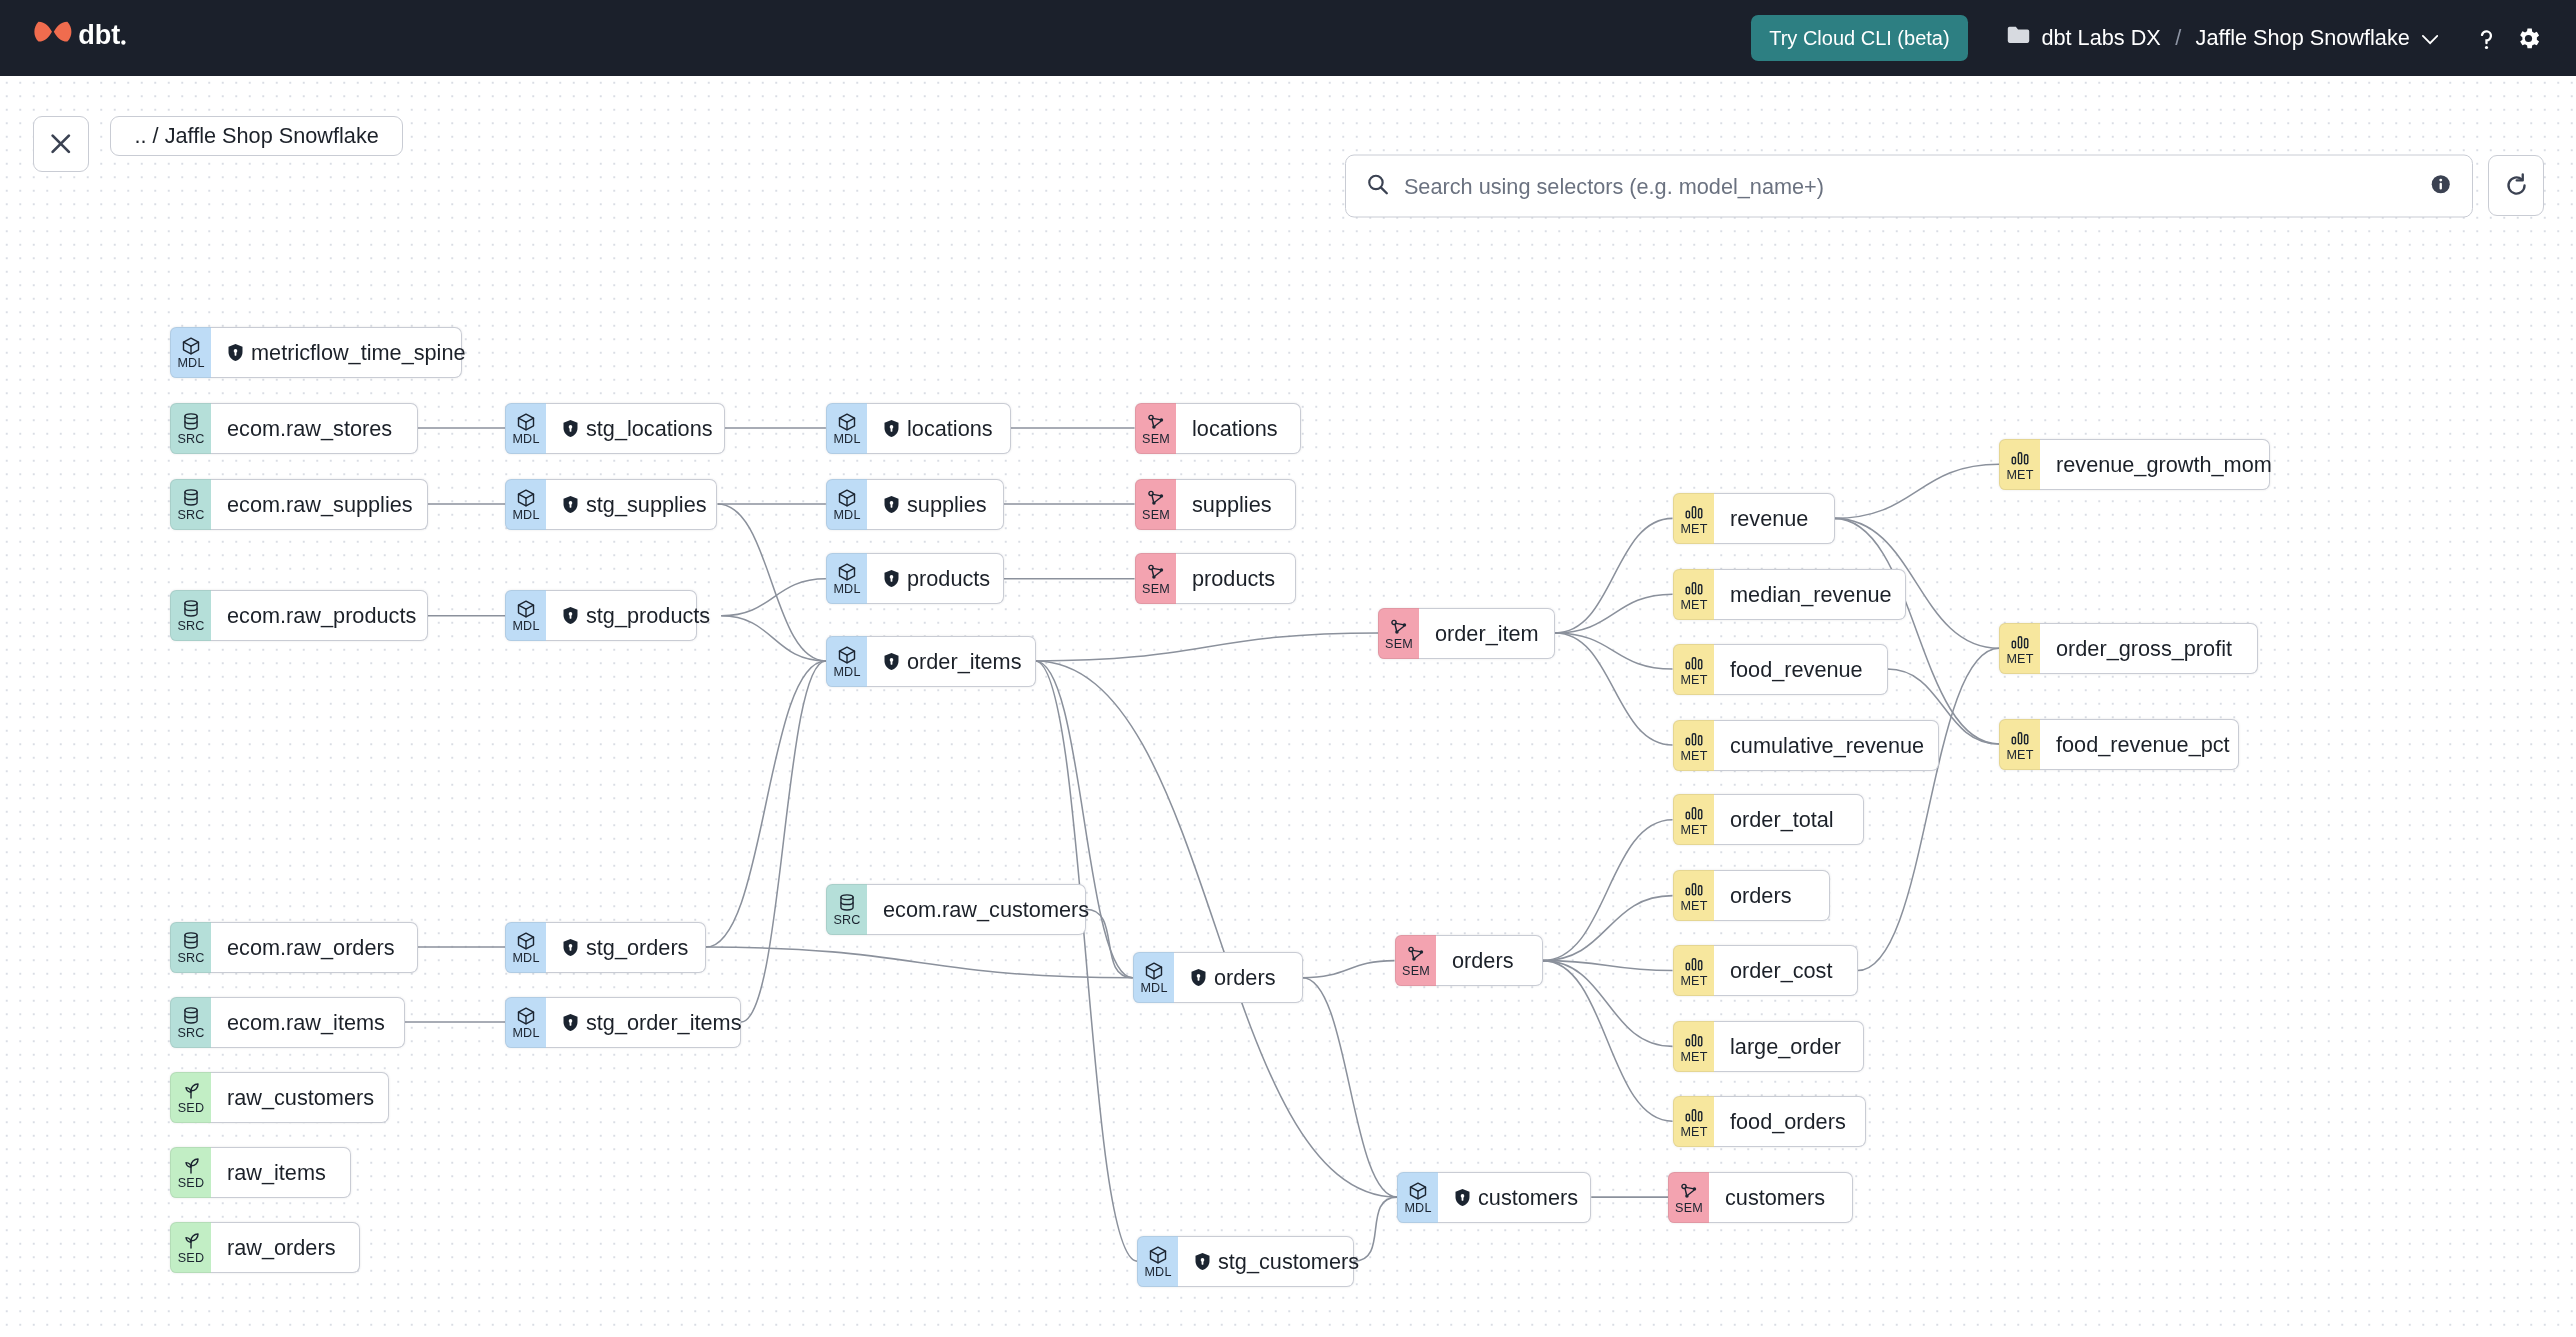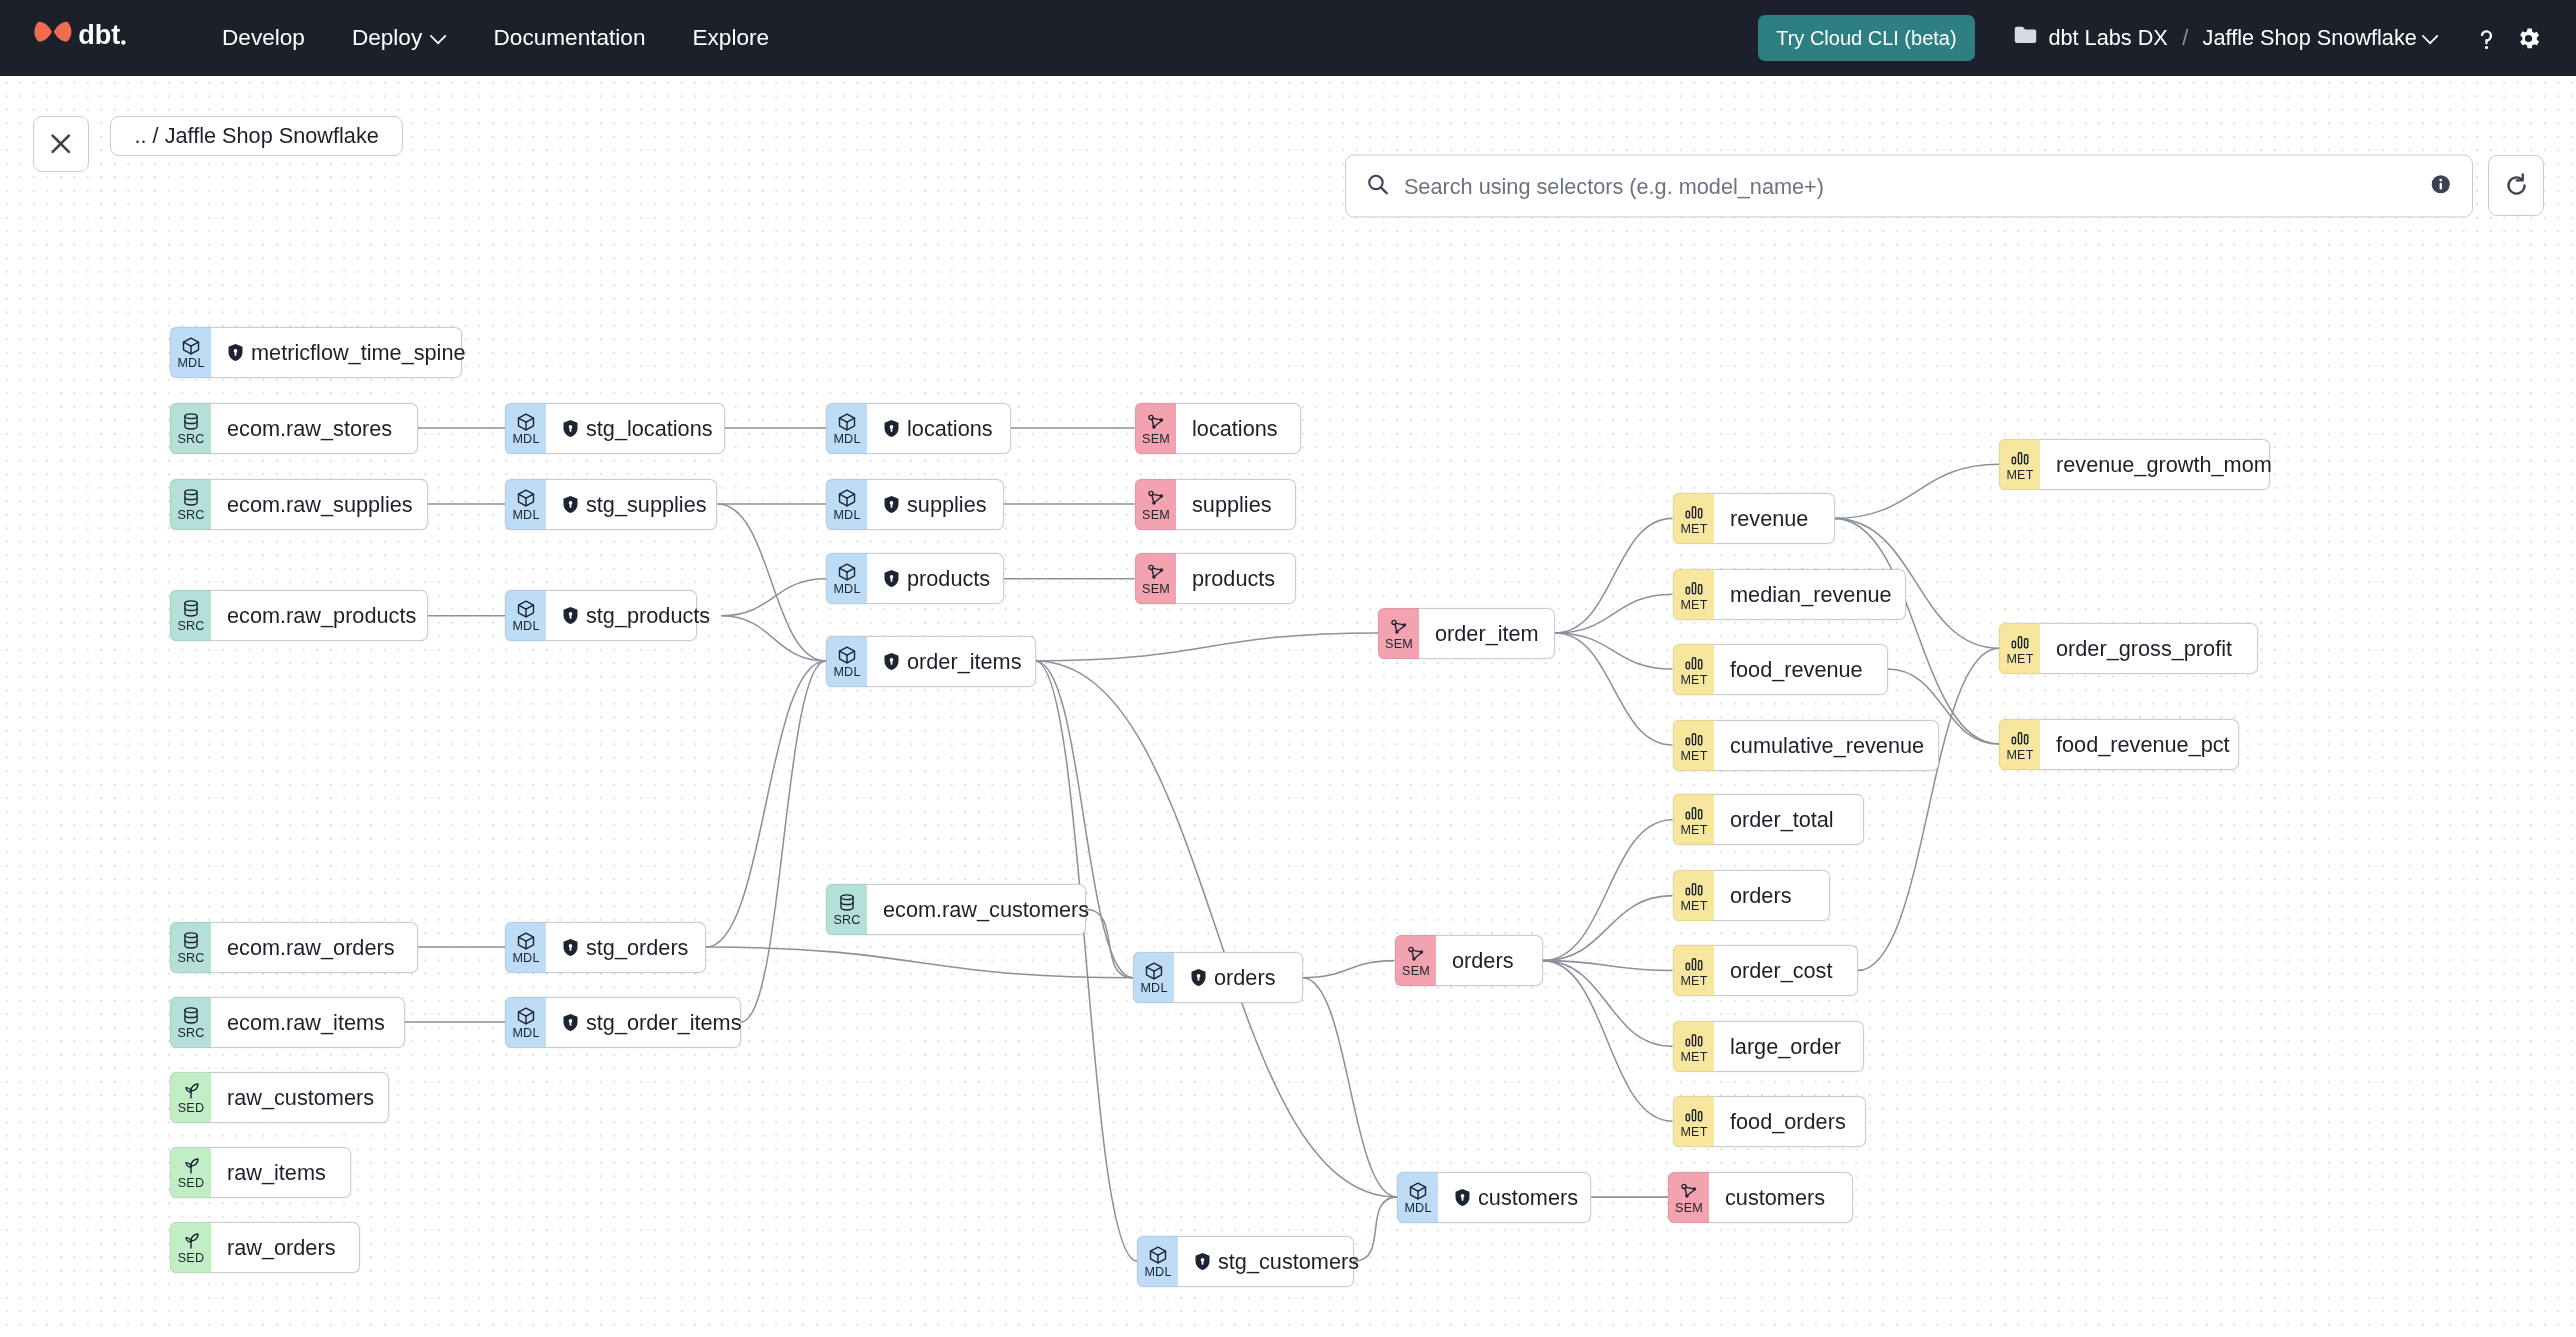--- a/index.html
+++ b/index.html
@@ -35,21 +35,21 @@
     font-size: 20px; border-radius: 7.2px;
     padding: 11.7px 18px; cursor: pointer; white-space: nowrap;
     border: none;
     text-align: right;
   }
   #breadcrumb-nav {
     display: flex; align-items: center; gap: 10.8px;
     margin-left: 38px; color: #ffffff; font-size: 21.7px; white-space: nowrap;
   }
   #breadcrumb-nav .sep { color: #8d94a3; margin: 0 3.6px; }
-  .proj-name { display: flex; align-items: center; gap: 5px; cursor: pointer; }
+  .proj-name { display: flex; align-items: center; gap: 12px; cursor: pointer; }
   #help-icon, #gear-icon {
     color: #ffffff; font-size: 25px; cursor: pointer;
     display: flex; align-items: center; justify-content: center;
     width: 42px; height: 42px;
   }
   #help-icon { margin-left: 27px; }
 
   
   #toolbar {
     position: absolute; left: 0; top: 76px;
@@ -150,39 +150,20 @@
   <div id="logo-wrap">
     <svg width="94" height="42" viewBox="0 0 104 46">
       <path d="M22 3 L35 16 L22 29 L9 16 Z M22 3 L9 16 L22 29 L35 16 Z" fill="none"></path>
       <path d="M6 5 C14 5 18 11 21 16 C18 21 14 27 6 27 C0 21 0 11 6 5 Z" fill="#f06c4e"></path>
       <path d="M38 5 C30 5 26 11 23 16 C26 21 30 27 38 27 C44 21 44 11 38 5 Z" fill="#f06c4e"></path>
       <text x="50" y="30" font-family="Liberation Sans, sans-serif" font-size="30" font-weight="bold" fill="#ffffff">dbt</text>
       <circle cx="100" cy="28" r="2.4" fill="#ffffff"></circle>
     </svg>
   </div>
 
-  <div class="nav-links">
-    <div class="nav-link">
-      <span>Develop</span>
-    </div>
-    <div class="nav-link">
-      <span>Deploy</span>
-      <span class="chev">
-        <svg width="16.2" height="10" viewBox="0 0 18 11">
-            <path d="M1 1 L9 9 L17 1" stroke="#ffffff" stroke-width="2" fill="none" stroke-linecap="round"></path>
-          </svg>
-      </span>
-    </div>
-    <div class="nav-link">
-      <span>Documentation</span>
-    </div>
-    <div class="nav-link">
-      <span>Explore</span>
-    </div>
-  </div>
 
   <div id="nav-right">
     <button id="try-cli-btn">Try Cloud CLI (beta)</button>
     <div id="breadcrumb-nav">
       <span>
         <svg width="25" height="21.7" viewBox="0 0 28 24">
             <path d="M2 5 a2 2 0 0 1 2-2 h7 l2.5 3 H24 a2 2 0 0 1 2 2 v11 a2 2 0 0 1-2 2 H4 a2 2 0 0 1-2-2 Z" fill="#d7dae0"></path>
           </svg>
       </span>
       <span>dbt Labs DX</span>

